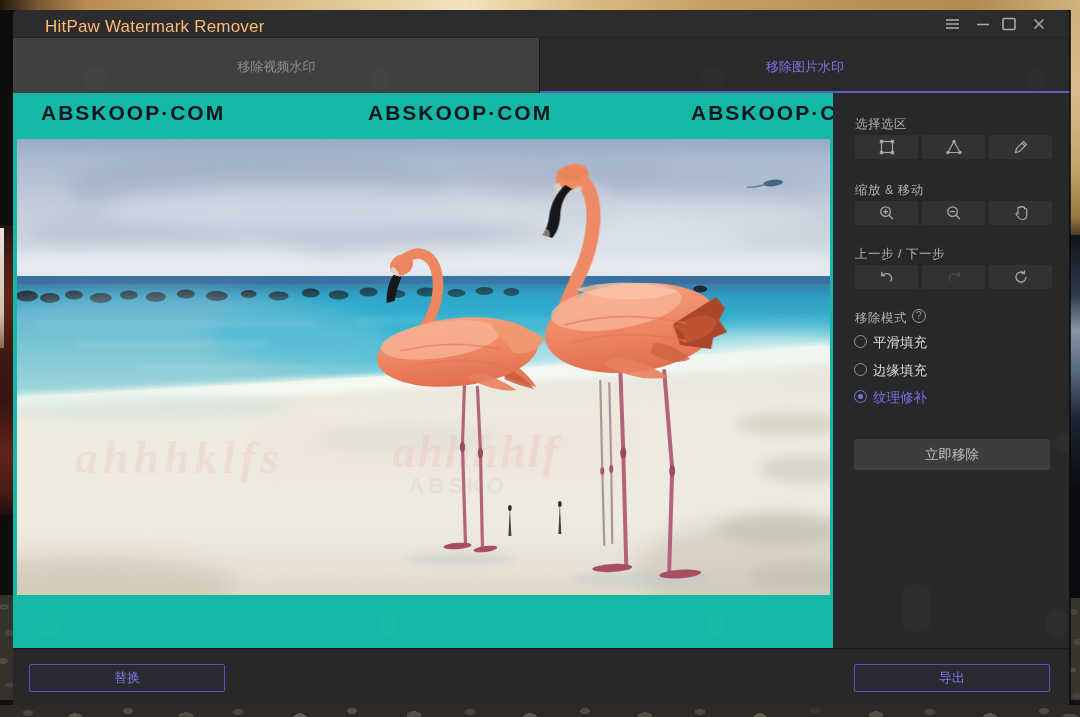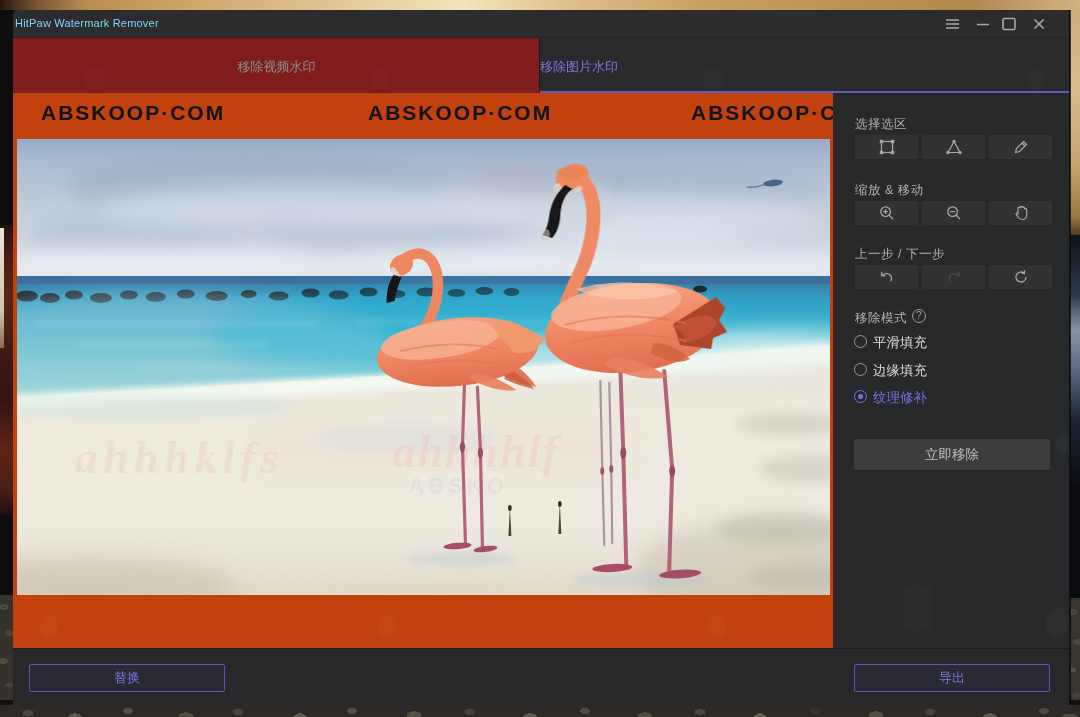--- a/index.html
+++ b/index.html
@@ -29,30 +29,30 @@
 radial-gradient(9px 5px at 700px 7px,#4b463d 60%,transparent 61%),
 radial-gradient(10px 6px at 760px 12px,#635d4f 60%,transparent 61%),
 radial-gradient(8px 5px at 815px 6px,#4f494056 60%,transparent 61%),
 radial-gradient(12px 6px at 876px 10px,#544e42 60%,transparent 61%),
 radial-gradient(9px 5px at 930px 7px,#49443b 60%,transparent 61%),
 radial-gradient(11px 6px at 990px 12px,#5d5749 60%,transparent 61%),
 radial-gradient(8px 5px at 1044px 6px,#4e4840 60%,transparent 61%),
 radial-gradient(14px 7px at 1070px 13px,#4e483d 60%,transparent 61%)}
 #win{left:13px;top:10px;width:1057px;height:695px;background:#0e0e0f;border-radius:5px 5px 0 0;overflow:hidden}
 #titlebar{position:absolute;left:0;top:0;width:1057px;height:28px;background:#2c2c2e;border-bottom:1px solid #242426}
-#titlebar .t{position:absolute;left:2px;top:7px;font-size:11px;color:#7dd3fc;letter-spacing:.2px}
+#titlebar .t{position:absolute;left:32px;top:7px;font-size:17px;color:#fdba74;letter-spacing:.2px}
 .tbico{position:absolute;top:0;height:28px;width:30px}
 #tabs{position:absolute;left:0;top:28px;width:1057px;height:55px}
-#tab1{position:absolute;left:0;top:0;width:527px;height:55px;background:#7f1d1d}
+#tab1{position:absolute;left:0;top:0;width:527px;height:55px;background:#404040}
 #tab2{position:absolute;left:527px;top:0;width:530px;height:55px;background:#2a2a2c;border-bottom:2px solid #6159c2}
 #tab1 span{position:absolute;left:0;right:0;top:20px;text-align:center;font-size:13px;color:#8e8e91}
-#tab2 span{position:absolute;left:0;right:0;top:20px;text-align:left;font-size:13px;color:#7e74e2}
+#tab2 span{position:absolute;left:0;right:0;top:20px;text-align:center;font-size:13px;color:#7e74e2}
 #tabdiv{position:absolute;left:526px;top:0;width:1px;height:55px;background:#1b1b1d}
 .wmk{position:absolute;border-radius:50%;background:rgba(255,255,255,.016)}
-#canvas{position:absolute;left:0;top:83px;width:820px;height:555px;background:#c2410c;overflow:hidden}
+#canvas{position:absolute;left:0;top:83px;width:820px;height:555px;background:#14b8a6;overflow:hidden}
 .wmtext{position:absolute;font-size:21px;font-weight:bold;color:#0f141d;letter-spacing:2px;font-family:"Liberation Sans",sans-serif}
 #photo{position:absolute;left:4px;top:46px;width:813px;height:456px}
 #sidebar{position:absolute;left:820px;top:83px;width:237px;height:555px;background:#27282a}
 .slabel{position:absolute;left:22px;font-size:12.5px;color:#b2b2b5;letter-spacing:.5px}
 .tbtn{position:absolute;width:63px;height:24px;background:#323235;border-radius:2px}
 .tbtn svg{position:absolute;left:50%;top:50%;transform:translate(-50%,-50%)}
 .radio{position:absolute;left:21px;width:13px;height:13px;border-radius:50%;border:1.5px solid #97979a}
 .radio.sel{border-color:#7b6fe2}
 .radio.sel i{position:absolute;left:2.5px;top:2.5px;width:5px;height:5px;border-radius:50%;background:#7b6fe2;display:block}
 .rlabel{position:absolute;left:40px;font-size:13.5px;color:#dadadc}

